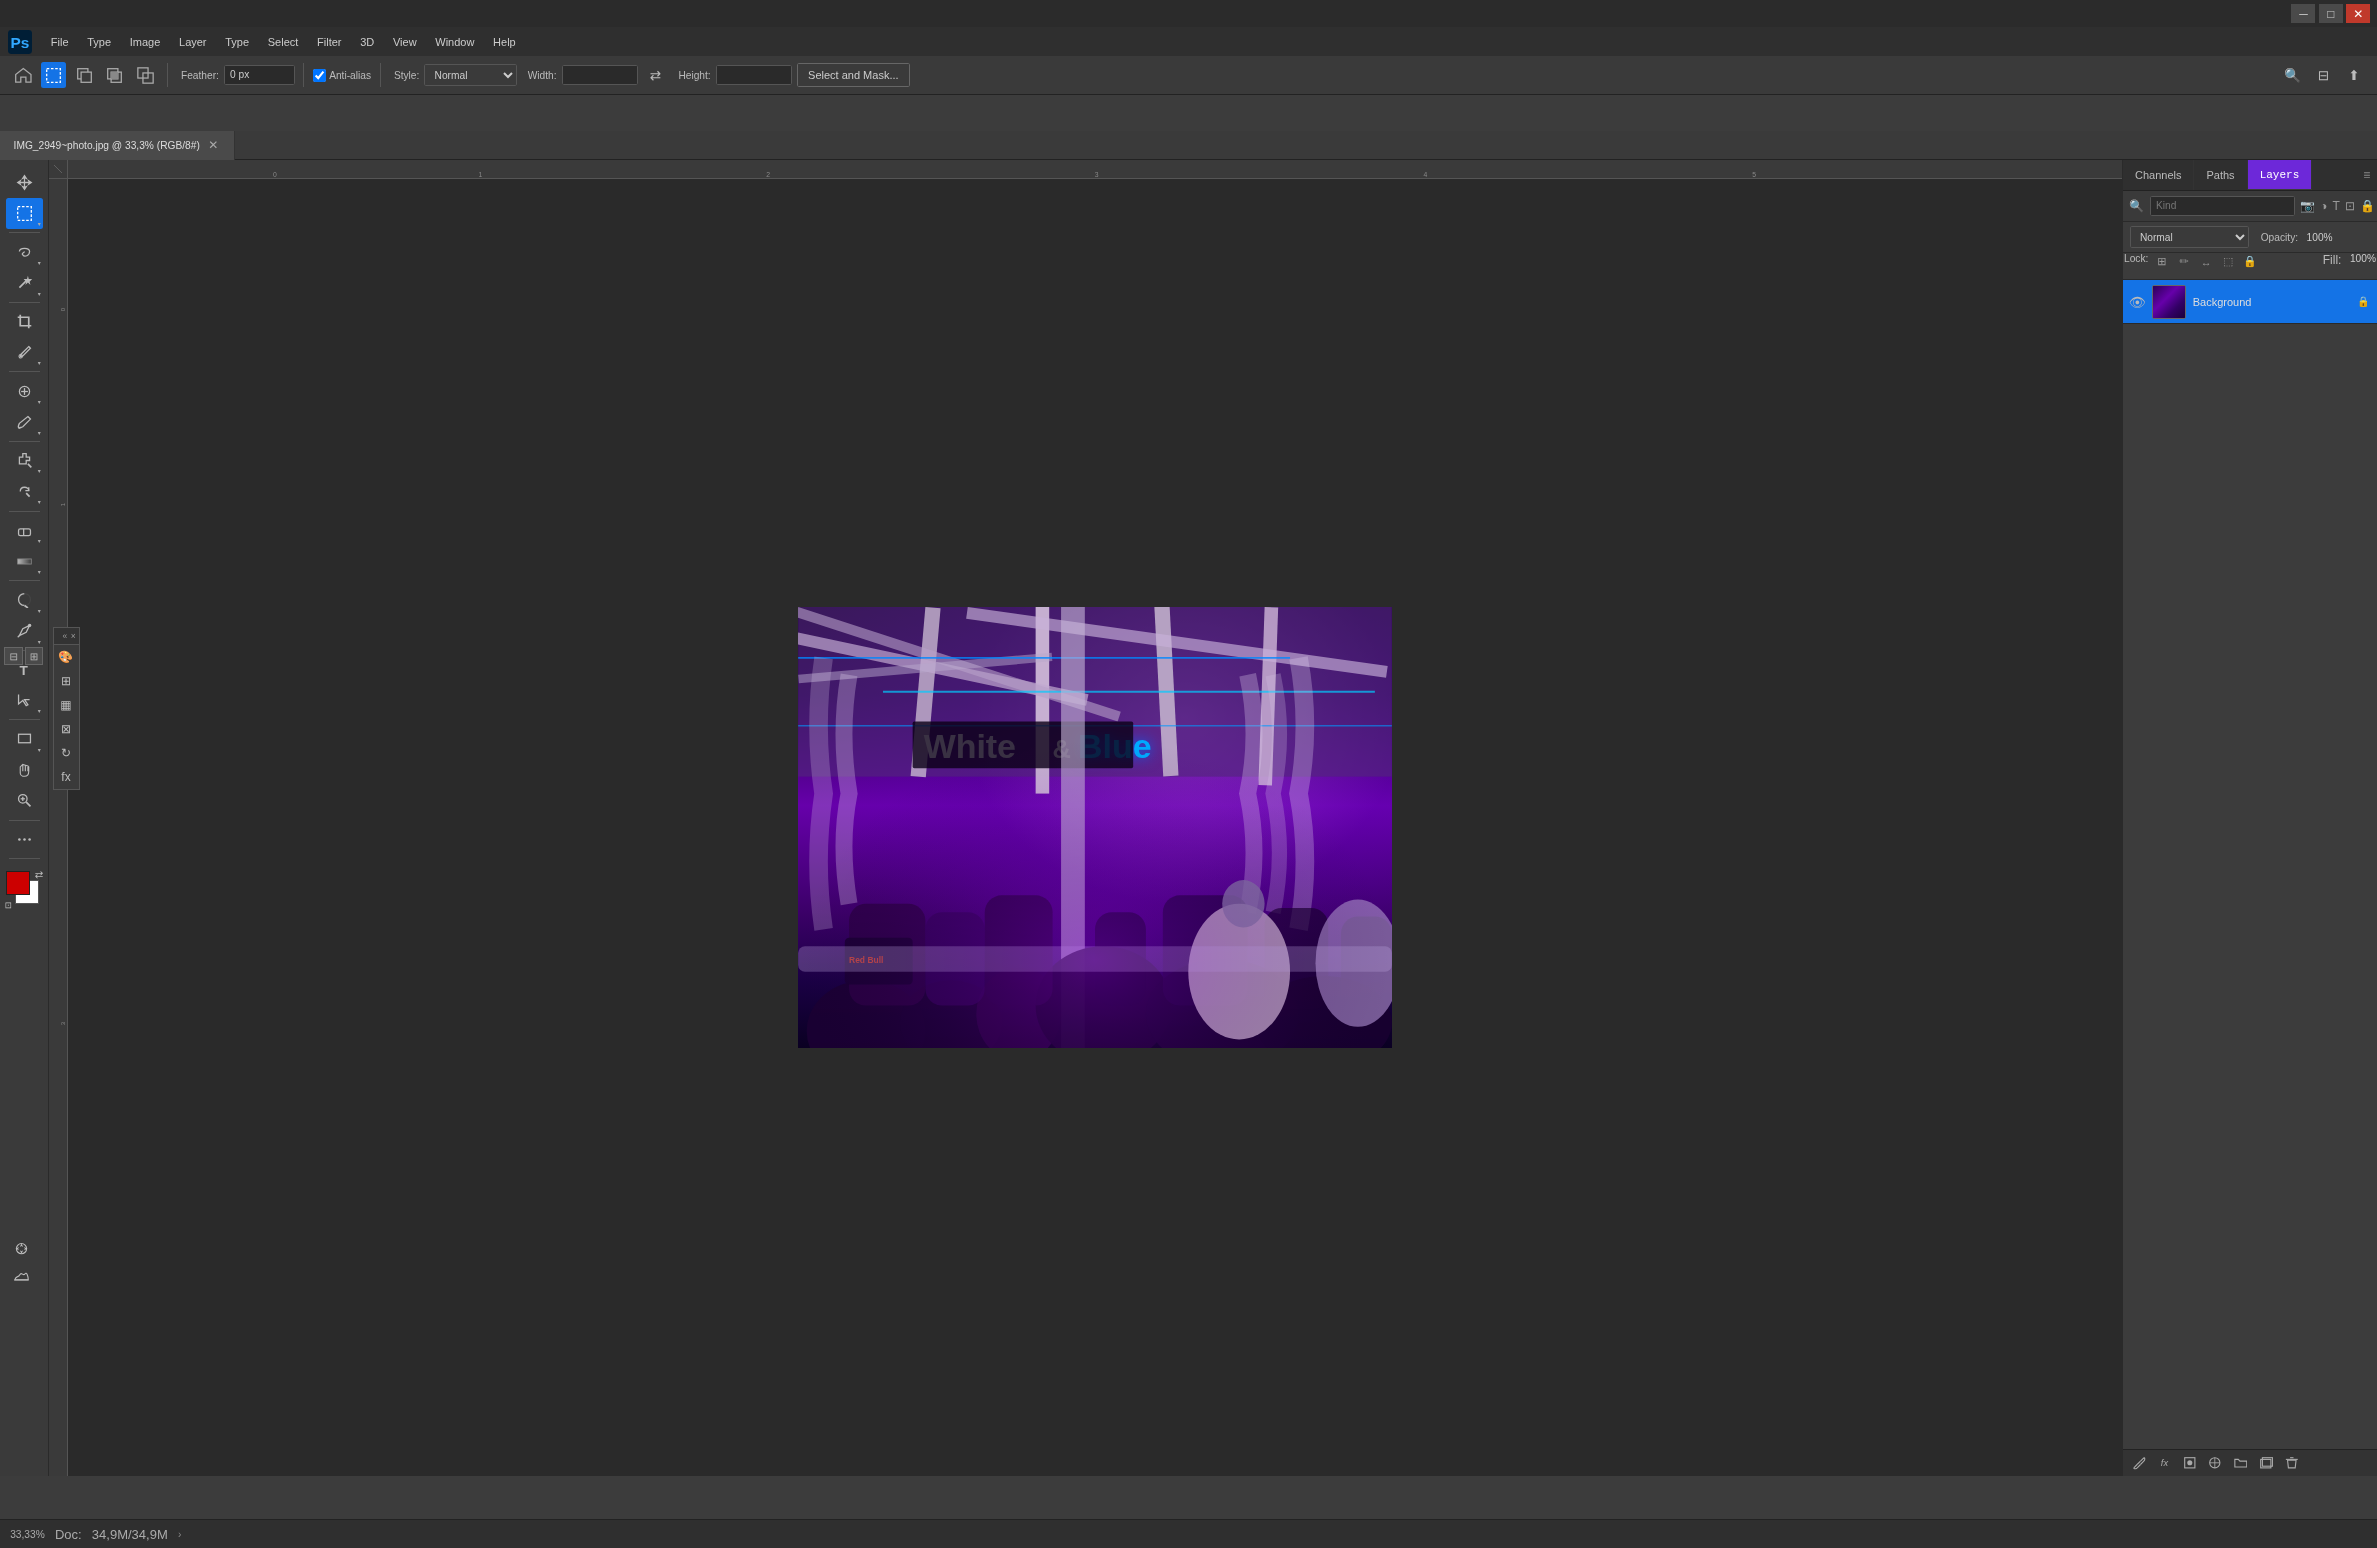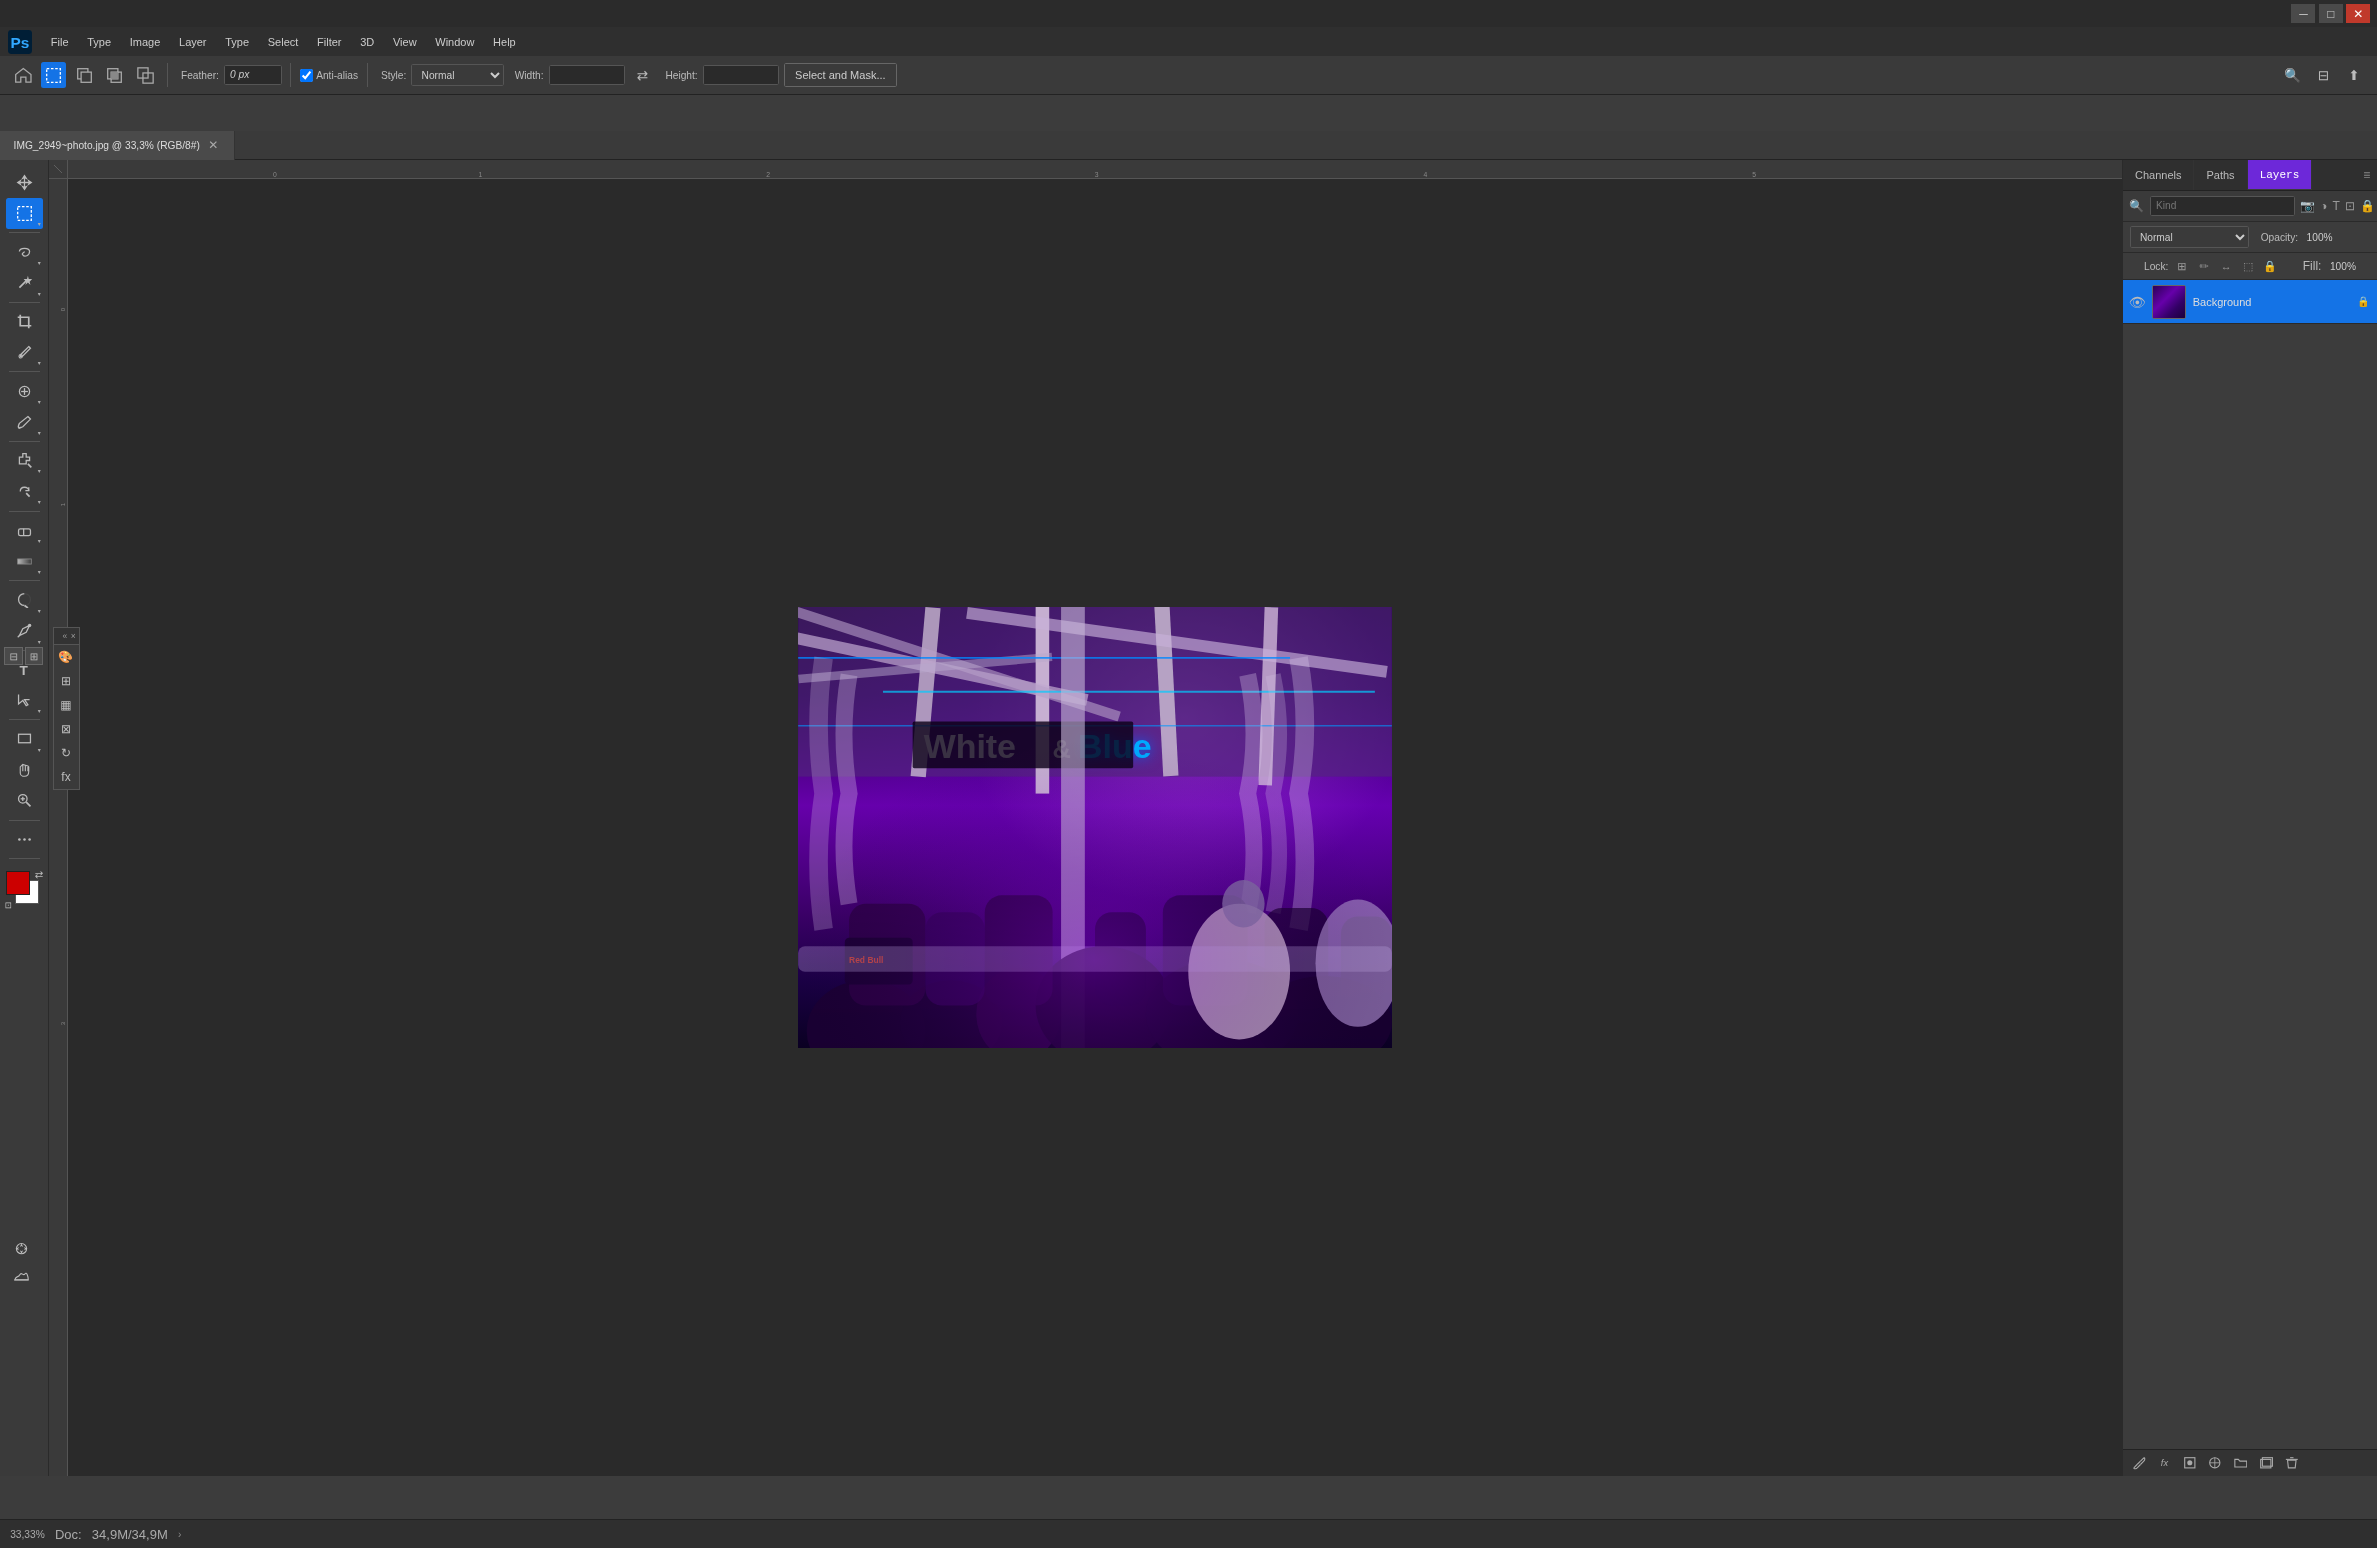--- a/index.html
+++ b/index.html
@@ -413,22 +413,22 @@
       color: #ccc;
       font-size: 10.2px;
       margin-left: 3.4px;
     }
 
     .lock-bar {
       height: 27px;
       background: #3c3c3c;
       border-bottom: 0.8px solid #2a2a2a;
       display: flex;
-      align-items: center;
-      padding: 0 21px;
+      align-items: flex-start;
+      padding: 0 1px;
       gap: 5.1px;
     }
     .lock-label {
       color: #bbb;
       font-size: 10.2px;
     }
     .lock-icon {
       width: 17px;
       height: 17px;
       display: flex;
@@ -604,21 +604,21 @@
   <div class="options-icon">
     <svg width="17" height="17" viewBox="0 0 20 20">
       <rect x="1" y="1" width="12" height="12" fill="none" stroke="#aaa" stroke-width="1.5"></rect>
       <rect x="7" y="7" width="12" height="12" fill="none" stroke="#aaa" stroke-width="1.5"></rect>
     </svg>
   </div>
 
   <div class="options-divider"></div>
 
   <span class="options-label">Feather:</span>
-  <input class="options-input" value="0 px" style="width: 58px; font-style: italic;">
+  <input class="options-input" value="0 px" style="width: 71px;">
 
   <div class="options-divider"></div>
 
   <label class="options-checkbox">
     <input type="checkbox" checked="" style="">
     <span>Anti-alias</span>
   </label>
 
   <div class="options-divider"></div>
 

